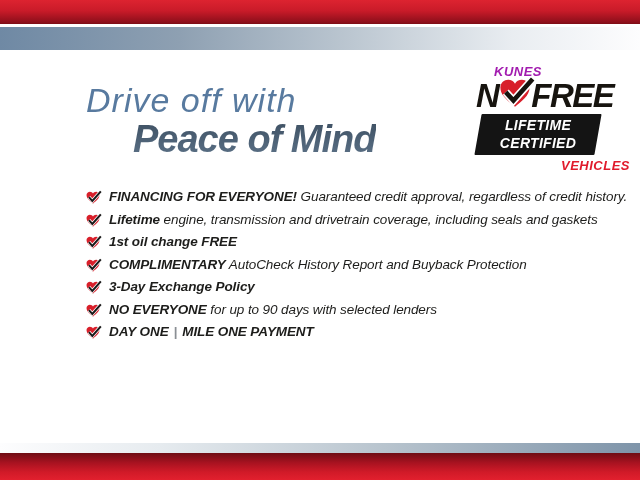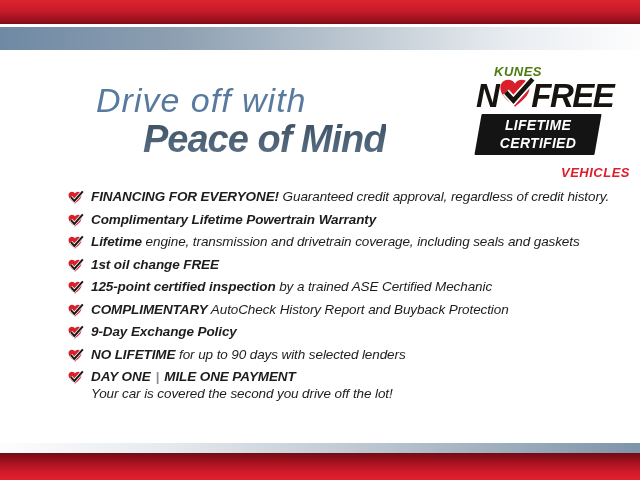--- a/index.html
+++ b/index.html
@@ -23,70 +23,70 @@
   .bottom-gray-bar {
     position:absolute; left:0; top:443px; width:640px; height:10px;
     background:linear-gradient(90deg,#fdfdfe 0%,#e6ebef 25%,#b8c4ce 60%,#7e94a9 100%);
   }
   .bottom-red-bar {
     position:absolute; left:0; top:453px; width:640px; height:27px;
     background:linear-gradient(180deg,#6f0d14 0%,#a61220 35%,#d01a28 70%,#e2202e 100%);
   }
 
   
-  .headline { position:absolute; left:96px; top:82px; }
+  .headline { position:absolute; left:86px; top:82px; }
   .headline .line1 {
     font-size:34px; font-style:italic; font-weight:normal;
     color:#587a9f; letter-spacing:1px; line-height:36px;
   }
   .headline .line2 {
     margin-left:47px; font-size:38px; font-style:italic; font-weight:bold;
     color:#475a6d; letter-spacing:-1px; line-height:42px;
   }
   @supports ((-webkit-background-clip:text) or (background-clip:text)) {
     .headline .line2 {
       background:linear-gradient(180deg,#3c4e60 0%,#53687d 70%,#5e7388 100%);
       -webkit-background-clip:text; background-clip:text;
       -webkit-text-fill-color:transparent; color:#475a6d;
     }
   }
 
   
   .logo { position:absolute; left:476px; top:64px; width:156px; }
   .logo .brand {
     margin-left:18px; font-size:13px; font-weight:bold; font-style:italic;
-    color:#4d7c0f; letter-spacing:0.5px;
+    color:#a21caf; letter-spacing:0.5px;
   }
   .logo .word { display:flex; align-items:center; margin-top:0px; }
   .logo .word .wtxt {
     font-size:33px; font-weight:900; font-style:italic; color:#17140f;
     letter-spacing:-1.5px; line-height:34px;
   }
   .logo .word .mark { width:40px; height:34px; margin:-6px -4px 0 -3px; flex:0 0 auto; }
   .logo .banner {
     position:relative; margin-top:1px; margin-left:2px; width:120px;
     text-align:center; padding:2px 0 3px 0;
   }
   .logo .banner::before {
     content:""; position:absolute; inset:0; background:#141414;
     transform:skewX(-10deg); border-radius:1px;
   }
   .logo .banner .btx {
     position:relative; z-index:1; color:#ffffff; font-size:14px;
     font-weight:bold; font-style:italic; letter-spacing:0.3px;
   }
   .logo .tagline {
-    text-align:right; margin-top:10px; padding-right:2px;
+    text-align:right; margin-top:3px; padding-right:2px;
     font-size:13px; font-weight:bold; font-style:italic; color:#e01b2c;
     letter-spacing:0.5px;
   }
 
   
   .benefits {
-    position:absolute; left:66px; top:189px; width:548px;
+    position:absolute; left:84px; top:189px; width:548px;
     list-style:none; margin:0; padding:0;
   }
   .benefit {
     display:flex; align-items:flex-start;
     margin-bottom:6.5px; min-height:15px;
   }
   .benefit .check { width:18px; height:15px; flex:0 0 auto; margin:1px 7px 0 0; }
   .benefit .check svg { display:block; width:18px; height:15px; }
   .benefit .btext {
     font-size:13.5px; font-style:italic; color:#1d1d1b; line-height:15px;
@@ -140,90 +140,70 @@
     <span class="btext"><b class="bold">FINANCING FOR EVERYONE!</b><span class="reg"> Guaranteed credit approval, regardless of credit history.</span></span>
   </li>
       <li class="benefit">
     <span class="check">
       <svg viewBox="0 0 26 22" xmlns="http://www.w3.org/2000/svg">
         <path d="M13 20 C9 16.5 3.5 13 3.5 7.5 C3.5 4.5 6 2.5 8.5 2.5 C10.5 2.5 12.2 3.6 13 5 C13.8 3.6 15.5 2.5 17.5 2.5 C20 2.5 22.5 4.5 22.5 7.5 C22.5 13 17 16.5 13 20 Z" fill="#d81f2a"></path>
         <polyline points="7,10.5 12,16 24.5,2" fill="none" stroke="#ffffff" stroke-width="5.2"></polyline>
         <polyline points="7,10.5 12,16 24.5,2" fill="none" stroke="#1a1a1a" stroke-width="3"></polyline>
       </svg>
     </span>
-    <span class="btext"><b class="bold">Complimentary Lifetime Powertrain Warranty</b></span>
-  </li>
-      <li class="benefit">
-    <span class="check">
-      <svg viewBox="0 0 26 22" xmlns="http://www.w3.org/2000/svg">
-        <path d="M13 20 C9 16.5 3.5 13 3.5 7.5 C3.5 4.5 6 2.5 8.5 2.5 C10.5 2.5 12.2 3.6 13 5 C13.8 3.6 15.5 2.5 17.5 2.5 C20 2.5 22.5 4.5 22.5 7.5 C22.5 13 17 16.5 13 20 Z" fill="#d81f2a"></path>
-        <polyline points="7,10.5 12,16 24.5,2" fill="none" stroke="#ffffff" stroke-width="5.2"></polyline>
-        <polyline points="7,10.5 12,16 24.5,2" fill="none" stroke="#1a1a1a" stroke-width="3"></polyline>
-      </svg>
-    </span>
     <span class="btext"><b class="bold">Lifetime</b><span class="reg"> engine, transmission and drivetrain coverage, including seals and gaskets</span></span>
   </li>
       <li class="benefit">
     <span class="check">
       <svg viewBox="0 0 26 22" xmlns="http://www.w3.org/2000/svg">
         <path d="M13 20 C9 16.5 3.5 13 3.5 7.5 C3.5 4.5 6 2.5 8.5 2.5 C10.5 2.5 12.2 3.6 13 5 C13.8 3.6 15.5 2.5 17.5 2.5 C20 2.5 22.5 4.5 22.5 7.5 C22.5 13 17 16.5 13 20 Z" fill="#d81f2a"></path>
         <polyline points="7,10.5 12,16 24.5,2" fill="none" stroke="#ffffff" stroke-width="5.2"></polyline>
         <polyline points="7,10.5 12,16 24.5,2" fill="none" stroke="#1a1a1a" stroke-width="3"></polyline>
       </svg>
     </span>
     <span class="btext"><b class="bold">1st oil change FREE</b></span>
   </li>
       <li class="benefit">
     <span class="check">
       <svg viewBox="0 0 26 22" xmlns="http://www.w3.org/2000/svg">
         <path d="M13 20 C9 16.5 3.5 13 3.5 7.5 C3.5 4.5 6 2.5 8.5 2.5 C10.5 2.5 12.2 3.6 13 5 C13.8 3.6 15.5 2.5 17.5 2.5 C20 2.5 22.5 4.5 22.5 7.5 C22.5 13 17 16.5 13 20 Z" fill="#d81f2a"></path>
         <polyline points="7,10.5 12,16 24.5,2" fill="none" stroke="#ffffff" stroke-width="5.2"></polyline>
         <polyline points="7,10.5 12,16 24.5,2" fill="none" stroke="#1a1a1a" stroke-width="3"></polyline>
       </svg>
     </span>
-    <span class="btext"><b class="bold">125-point certified inspection</b><span class="reg"> by a trained ASE Certified Mechanic</span></span>
-  </li>
-      <li class="benefit">
-    <span class="check">
-      <svg viewBox="0 0 26 22" xmlns="http://www.w3.org/2000/svg">
-        <path d="M13 20 C9 16.5 3.5 13 3.5 7.5 C3.5 4.5 6 2.5 8.5 2.5 C10.5 2.5 12.2 3.6 13 5 C13.8 3.6 15.5 2.5 17.5 2.5 C20 2.5 22.5 4.5 22.5 7.5 C22.5 13 17 16.5 13 20 Z" fill="#d81f2a"></path>
-        <polyline points="7,10.5 12,16 24.5,2" fill="none" stroke="#ffffff" stroke-width="5.2"></polyline>
-        <polyline points="7,10.5 12,16 24.5,2" fill="none" stroke="#1a1a1a" stroke-width="3"></polyline>
-      </svg>
-    </span>
     <span class="btext"><b class="bold">COMPLIMENTARY</b><span class="reg"> AutoCheck History Report and Buyback Protection</span></span>
   </li>
       <li class="benefit">
     <span class="check">
       <svg viewBox="0 0 26 22" xmlns="http://www.w3.org/2000/svg">
         <path d="M13 20 C9 16.5 3.5 13 3.5 7.5 C3.5 4.5 6 2.5 8.5 2.5 C10.5 2.5 12.2 3.6 13 5 C13.8 3.6 15.5 2.5 17.5 2.5 C20 2.5 22.5 4.5 22.5 7.5 C22.5 13 17 16.5 13 20 Z" fill="#d81f2a"></path>
         <polyline points="7,10.5 12,16 24.5,2" fill="none" stroke="#ffffff" stroke-width="5.2"></polyline>
         <polyline points="7,10.5 12,16 24.5,2" fill="none" stroke="#1a1a1a" stroke-width="3"></polyline>
       </svg>
     </span>
-    <span class="btext"><b class="bold">9-Day Exchange Policy</b></span>
-  </li>
-      <li class="benefit">
-    <span class="check">
-      <svg viewBox="0 0 26 22" xmlns="http://www.w3.org/2000/svg">
-        <path d="M13 20 C9 16.5 3.5 13 3.5 7.5 C3.5 4.5 6 2.5 8.5 2.5 C10.5 2.5 12.2 3.6 13 5 C13.8 3.6 15.5 2.5 17.5 2.5 C20 2.5 22.5 4.5 22.5 7.5 C22.5 13 17 16.5 13 20 Z" fill="#d81f2a"></path>
-        <polyline points="7,10.5 12,16 24.5,2" fill="none" stroke="#ffffff" stroke-width="5.2"></polyline>
-        <polyline points="7,10.5 12,16 24.5,2" fill="none" stroke="#1a1a1a" stroke-width="3"></polyline>
-      </svg>
-    </span>
-    <span class="btext"><b class="bold">NO LIFETIME</b><span class="reg"> for up to 90 days with selected lenders</span></span>
-  </li>
-      <li class="benefit">
-    <span class="check">
-      <svg viewBox="0 0 26 22" xmlns="http://www.w3.org/2000/svg">
-        <path d="M13 20 C9 16.5 3.5 13 3.5 7.5 C3.5 4.5 6 2.5 8.5 2.5 C10.5 2.5 12.2 3.6 13 5 C13.8 3.6 15.5 2.5 17.5 2.5 C20 2.5 22.5 4.5 22.5 7.5 C22.5 13 17 16.5 13 20 Z" fill="#d81f2a"></path>
-        <polyline points="7,10.5 12,16 24.5,2" fill="none" stroke="#ffffff" stroke-width="5.2"></polyline>
-        <polyline points="7,10.5 12,16 24.5,2" fill="none" stroke="#1a1a1a" stroke-width="3"></polyline>
-      </svg>
-    </span>
-    <span class="btext"><b class="bold">DAY ONE</b><span class="sep">|</span><b class="bold2">MILE ONE PAYMENT</b><span class="sub">Your car is covered the second you drive off the lot!</span></span>
+    <span class="btext"><b class="bold">3-Day Exchange Policy</b></span>
+  </li>
+      <li class="benefit">
+    <span class="check">
+      <svg viewBox="0 0 26 22" xmlns="http://www.w3.org/2000/svg">
+        <path d="M13 20 C9 16.5 3.5 13 3.5 7.5 C3.5 4.5 6 2.5 8.5 2.5 C10.5 2.5 12.2 3.6 13 5 C13.8 3.6 15.5 2.5 17.5 2.5 C20 2.5 22.5 4.5 22.5 7.5 C22.5 13 17 16.5 13 20 Z" fill="#d81f2a"></path>
+        <polyline points="7,10.5 12,16 24.5,2" fill="none" stroke="#ffffff" stroke-width="5.2"></polyline>
+        <polyline points="7,10.5 12,16 24.5,2" fill="none" stroke="#1a1a1a" stroke-width="3"></polyline>
+      </svg>
+    </span>
+    <span class="btext"><b class="bold">NO EVERYONE</b><span class="reg"> for up to 90 days with selected lenders</span></span>
+  </li>
+      <li class="benefit">
+    <span class="check">
+      <svg viewBox="0 0 26 22" xmlns="http://www.w3.org/2000/svg">
+        <path d="M13 20 C9 16.5 3.5 13 3.5 7.5 C3.5 4.5 6 2.5 8.5 2.5 C10.5 2.5 12.2 3.6 13 5 C13.8 3.6 15.5 2.5 17.5 2.5 C20 2.5 22.5 4.5 22.5 7.5 C22.5 13 17 16.5 13 20 Z" fill="#d81f2a"></path>
+        <polyline points="7,10.5 12,16 24.5,2" fill="none" stroke="#ffffff" stroke-width="5.2"></polyline>
+        <polyline points="7,10.5 12,16 24.5,2" fill="none" stroke="#1a1a1a" stroke-width="3"></polyline>
+      </svg>
+    </span>
+    <span class="btext"><b class="bold">DAY ONE</b><span class="sep">|</span><b class="bold2">MILE ONE PAYMENT</b></span>
   </li>
     </ul>
 
   <div class="bottom-gray-bar"></div>
   <div class="bottom-red-bar"></div>
 
 </div>
 
 </body></html>

